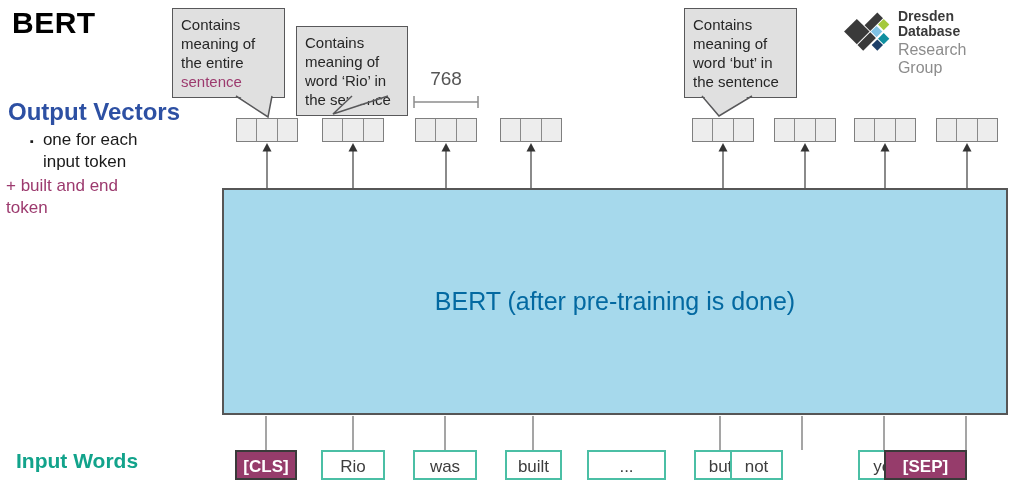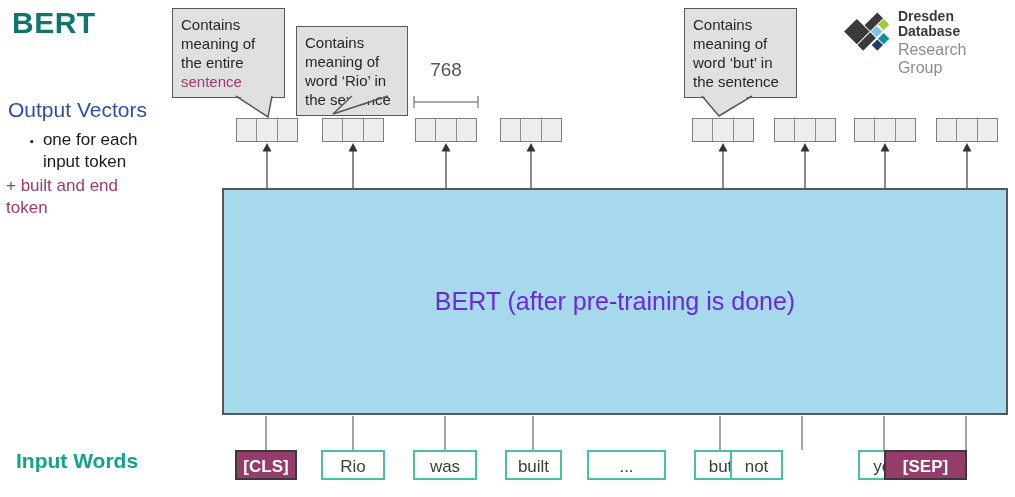--- a/index.html
+++ b/index.html
@@ -5,27 +5,27 @@
   html,body { margin:0; padding:0; background:#ffffff; }
   #stage {
     position:relative; width:1015px; height:497px; overflow:hidden;
     background:#ffffff;
     font-family:"Liberation Sans","DejaVu Sans",sans-serif;
     color:#262626;
   }
   .abs { position:absolute; }
 
   
-  .slide-title { left:12px; top:6px; font-size:30px; font-weight:bold; color:#0f766e; letter-spacing:0.5px; }
-  .ov-heading  { left:8px;  top:98px; font-size:21px; font-weight:normal; color:var(--accent-blue); }
+  .slide-title { left:12px; top:6px; font-size:30px; font-weight:bold; color:#000000; letter-spacing:0.5px; }
+  .ov-heading  { left:8px;  top:98px; font-size:24px; font-weight:bold; color:var(--accent-blue); }
   .ov-bullet   { left:30px; top:129px; width:130px; font-size:17px; color:#1a1a1a; line-height:22px; display:flex; }
   .ov-bullet .sq { font-size:11px; margin:1px 9px 0 0; }
   .ov-note     { left:6px;  top:175px; width:150px; font-size:17px; color:var(--accent-purple); line-height:22px; }
   .iw-heading  { left:16px; top:449px; font-size:21px; font-weight:bold; color:var(--accent-teal); }
-  .dim-label   { left:420px; top:59px; width:52px; text-align:center; font-size:19px; color:#555; }
+  .dim-label   { left:420px; top:68px; width:52px; text-align:center; font-size:19px; color:#555; }
 
   
   .bubble {
     background:var(--bubble-fill);
     border:1.5px solid var(--bubble-border);
     padding:6px 8px;
     font-size:15px; line-height:19px; color:#262626;
     box-sizing:border-box;
   }
   .bubble .hl { color:var(--accent-purple);text-align:right; }
@@ -43,21 +43,21 @@
   .vec .cell { flex:1; background:#ededed; }
   .vec .cell + .cell { border-left:1.4px solid #8a8a8a; }
 
   
   .bert-box {
     left:222px; top:188px; width:786px; height:227px;
     background:var(--bert-box-fill);
     border:2px solid #565656;
     box-sizing:border-box;
     display:flex; align-items:center; justify-content:center;
-    font-size:25px; color:#6d28d9;
+    font-size:25px; color:#0369a1;
   }
 
   
   .token {
     top:450px; height:30px; line-height:29px;
     text-align:center; font-size:17px; box-sizing:border-box;
   }
   .token.word {
     background:#ffffff; border:2px solid var(--word-border); color:#3d3d3d;
   }

